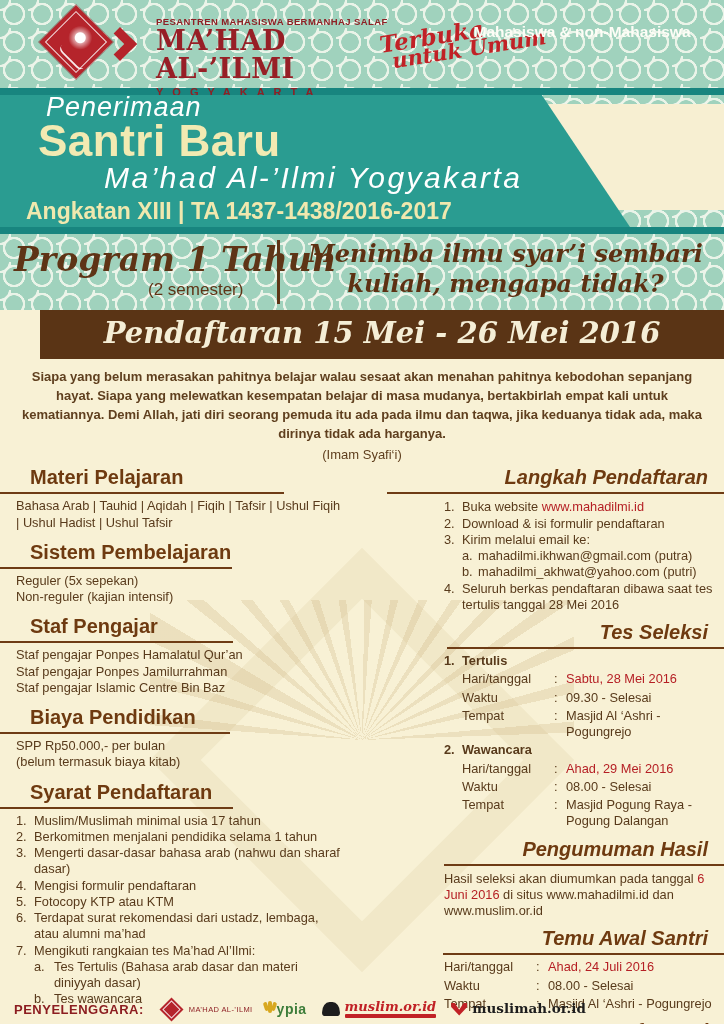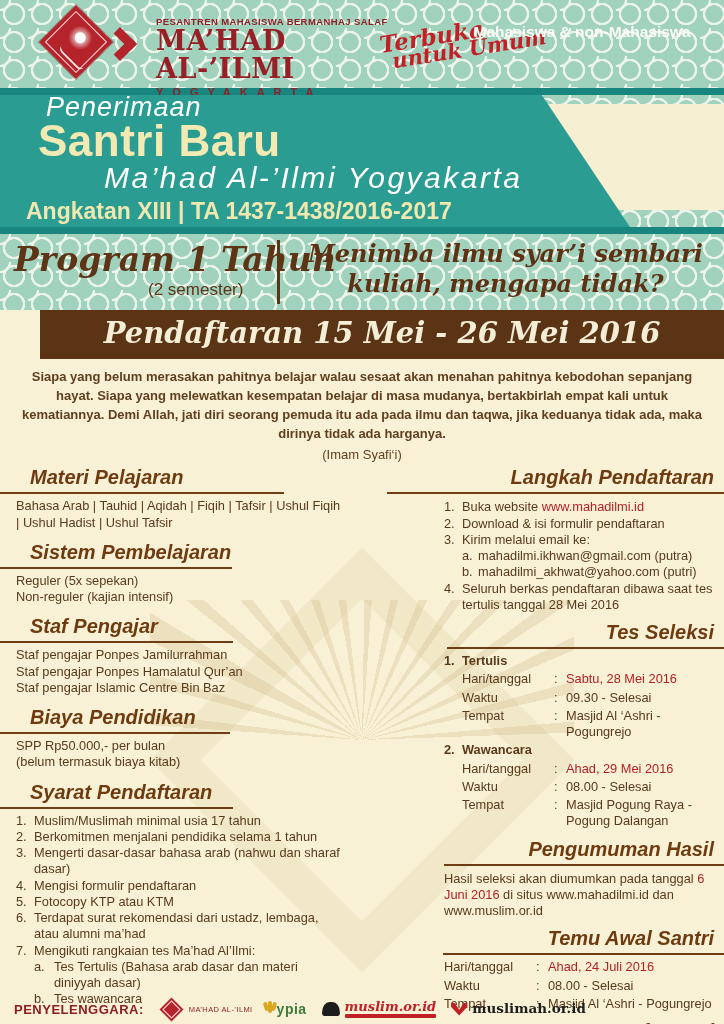--- a/index.html
+++ b/index.html
@@ -75,23 +75,23 @@
   .body{ position:relative; height:665px; background:#f8f1d5; overflow:hidden; }
   .wm-rays{ position:absolute; left:150px; right:150px; top:241px; height:140px; pointer-events:none;
     background:repeating-conic-gradient(from -62deg at 50% 100%, rgba(187,156,98,.20) 0 3deg, rgba(187,156,98,0) 3deg 10.5deg); }
   .wm-diamond{ position:absolute; left:212px; top:251px; width:300px; height:300px; pointer-events:none;
     transform:rotate(45deg); border:36px solid rgba(190,160,100,.11); }
   .quote{ padding:9px 18px 0; text-align:center; font-size:13px; line-height:1.45; color:#5f3f1e; font-weight:bold; }
   .attribution{ text-align:center; font-size:13px; color:#5f3f1e; margin-top:4px; }
   .columns{ position:relative; display:flex; margin-top:4px; }
   .col-left{ width:354px; }
   .col-right{ flex:1; }
-  .lh{ border-bottom:2px solid #6e3c15; padding:0 0 3px 30px; font-style:italic; font-weight:bold;
+  .lh{ border-bottom:2px solid #6e3c15; padding:0 0 3px 30px; font-weight:bold;
     font-size:20px; color:#6e3a10; }
-  .rh{ margin-left:auto; border-bottom:2px solid #6e3c15; padding:0 10px 3px 0; text-align:right;
+  .rh{ margin-left:auto; border-bottom:2px solid #6e3c15; padding:0 16px 3px 0; text-align:right;
     font-style:italic; font-weight:bold; font-size:20px; color:#6e3a10; }
   .lc{ padding-left:16px; padding-right:12px; margin-top:4px; font-size:12.8px; line-height:1.27; color:#583a1b; }
   .rc{ padding-left:90px; padding-right:8px; margin-top:5px; font-size:12.8px; line-height:1.27; color:#583a1b; }
   .mt10{ margin-top:10px; } .mt8{ margin-top:8px; }
   .li{ display:flex; }
   .li .num{ width:18px; flex:none; }
   .li .txt{ flex:1; }
   .sub-li{ display:flex; margin-left:18px; }
   .sub-li .num{ width:20px; flex:none; }
   .red{ color:#b51f24; }
@@ -187,22 +187,22 @@
         <div class="lc">Bahasa Arab | Tauhid | Aqidah | Fiqih | Tafsir | Ushul Fiqih | Ushul Hadist | Ushul Tafsir</div>
 
         <div class="lh mt10" style="width:232px">Sistem Pembelajaran</div>
         <div class="lc">
           <div>Reguler (5x sepekan)</div>
           <div>Non-reguler (kajian intensif)</div>
         </div>
 
         <div class="lh mt10" style="width:233px">Staf Pengajar</div>
         <div class="lc">
+          <div>Staf pengajar Ponpes Hamalatul Qur’an</div>
           <div>Staf pengajar Ponpes Jamilurrahman</div>
-          <div>Staf pengajar Ponpes Hamalatul Qur’an</div>
           <div>Staf pengajar Islamic Centre Bin Baz</div>
         </div>
 
         <div class="lh mt10" style="width:230px">Biaya Pendidikan</div>
         <div class="lc">
           <div>SPP Rp50.000,- per bulan</div>
           <div>(belum termasuk biaya kitab)</div>
         </div>
 
         <div class="lh mt10" style="width:233px">Syarat Pendaftaran</div>

